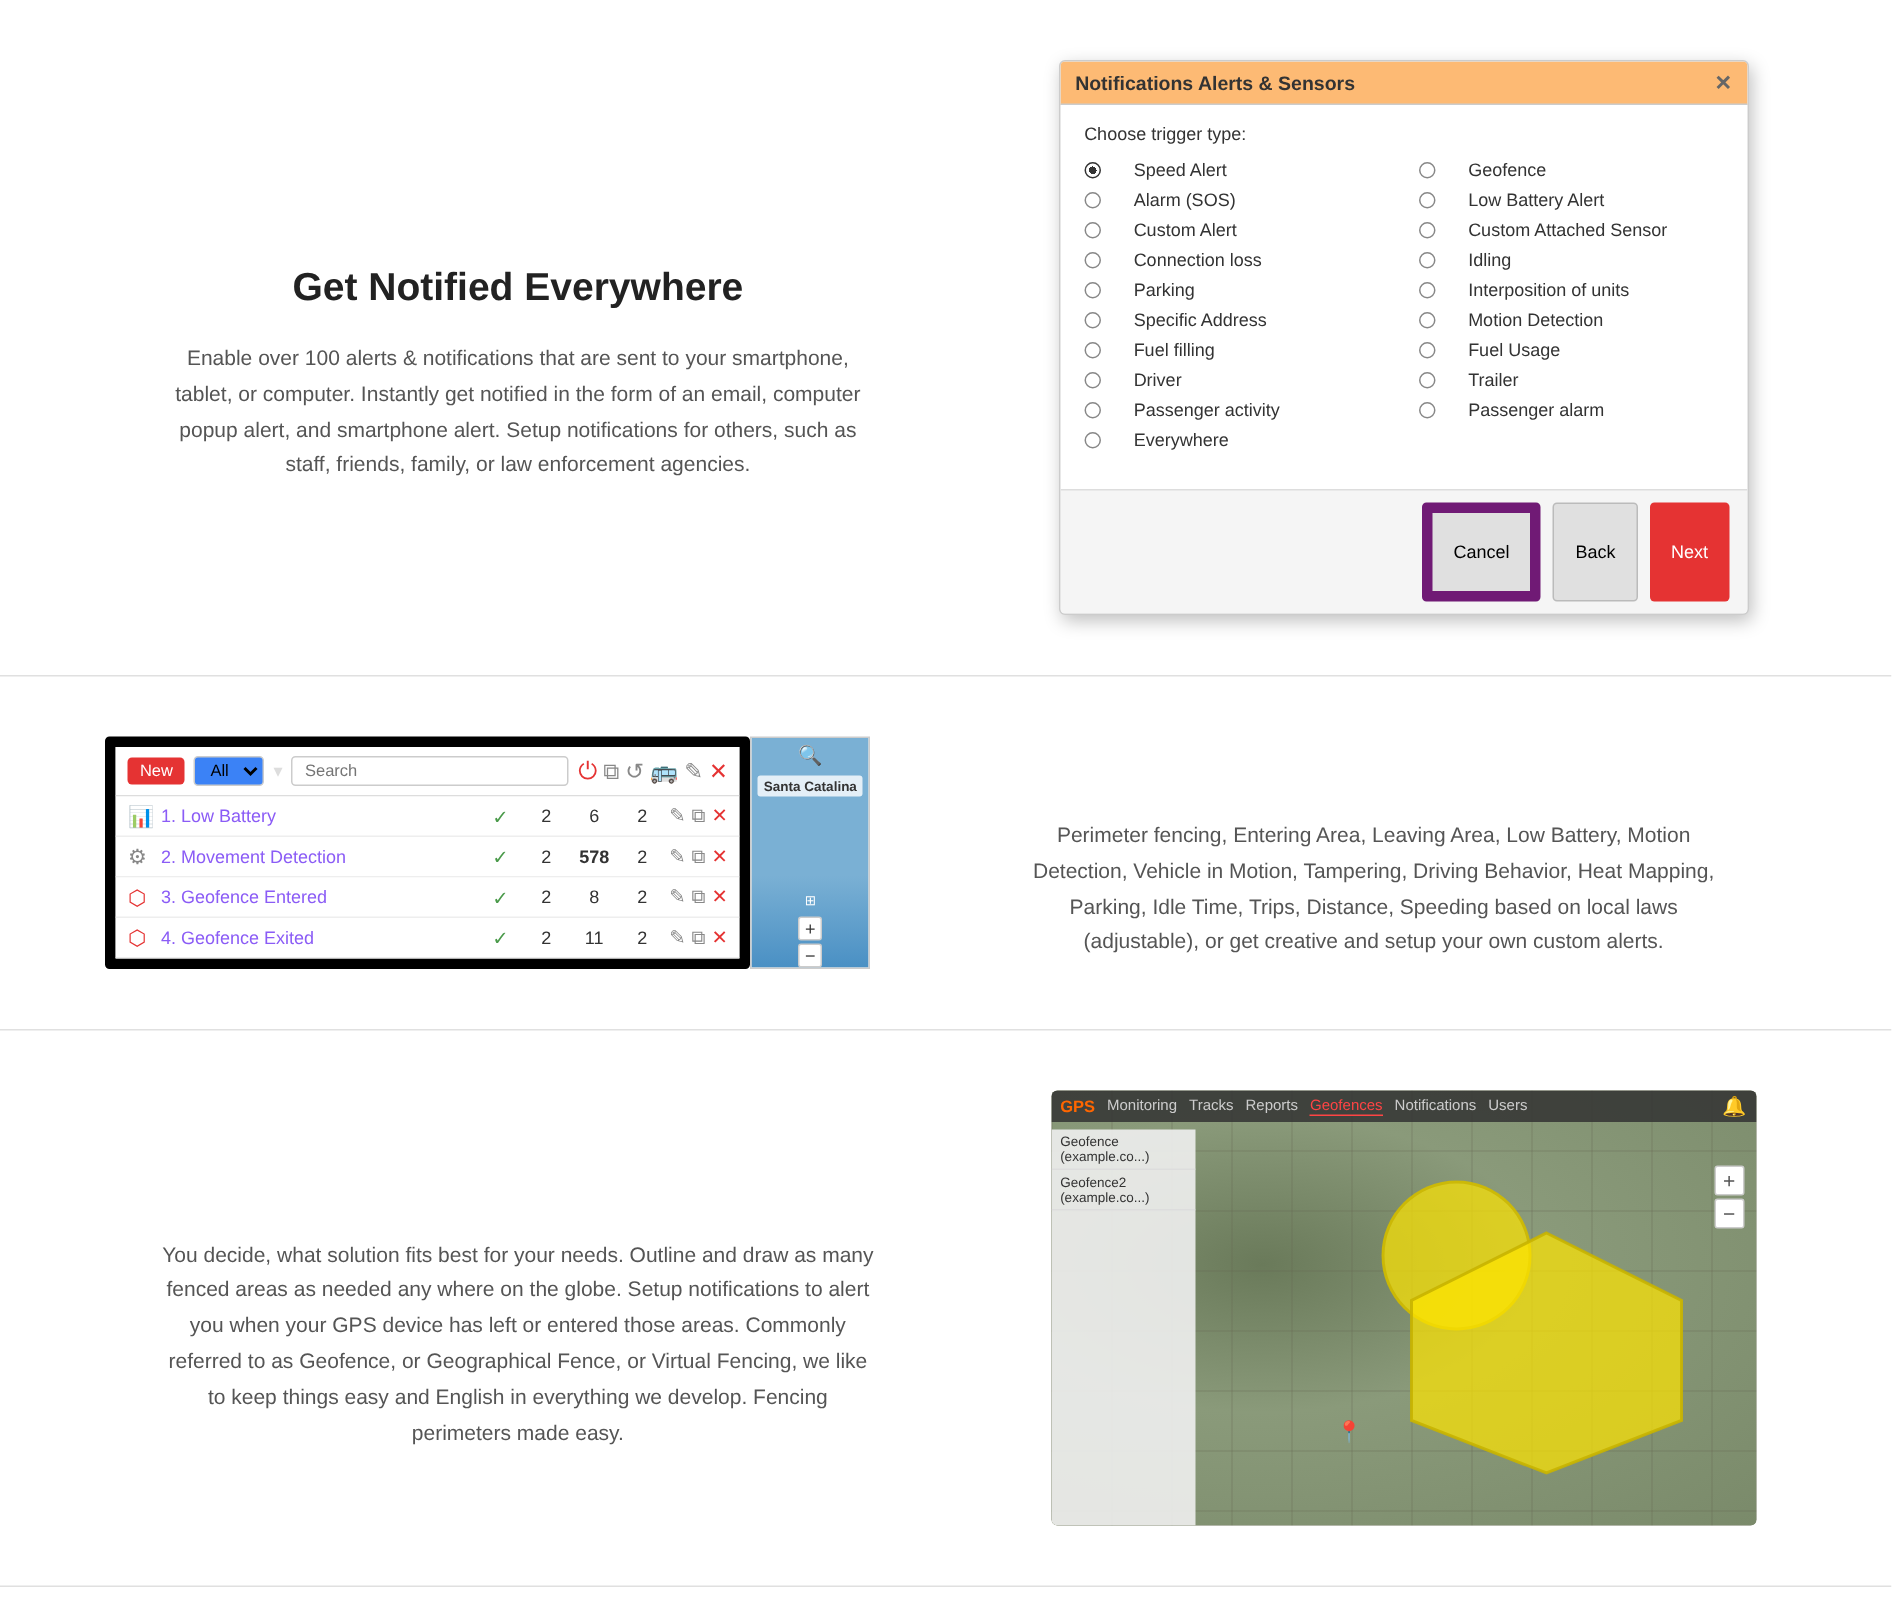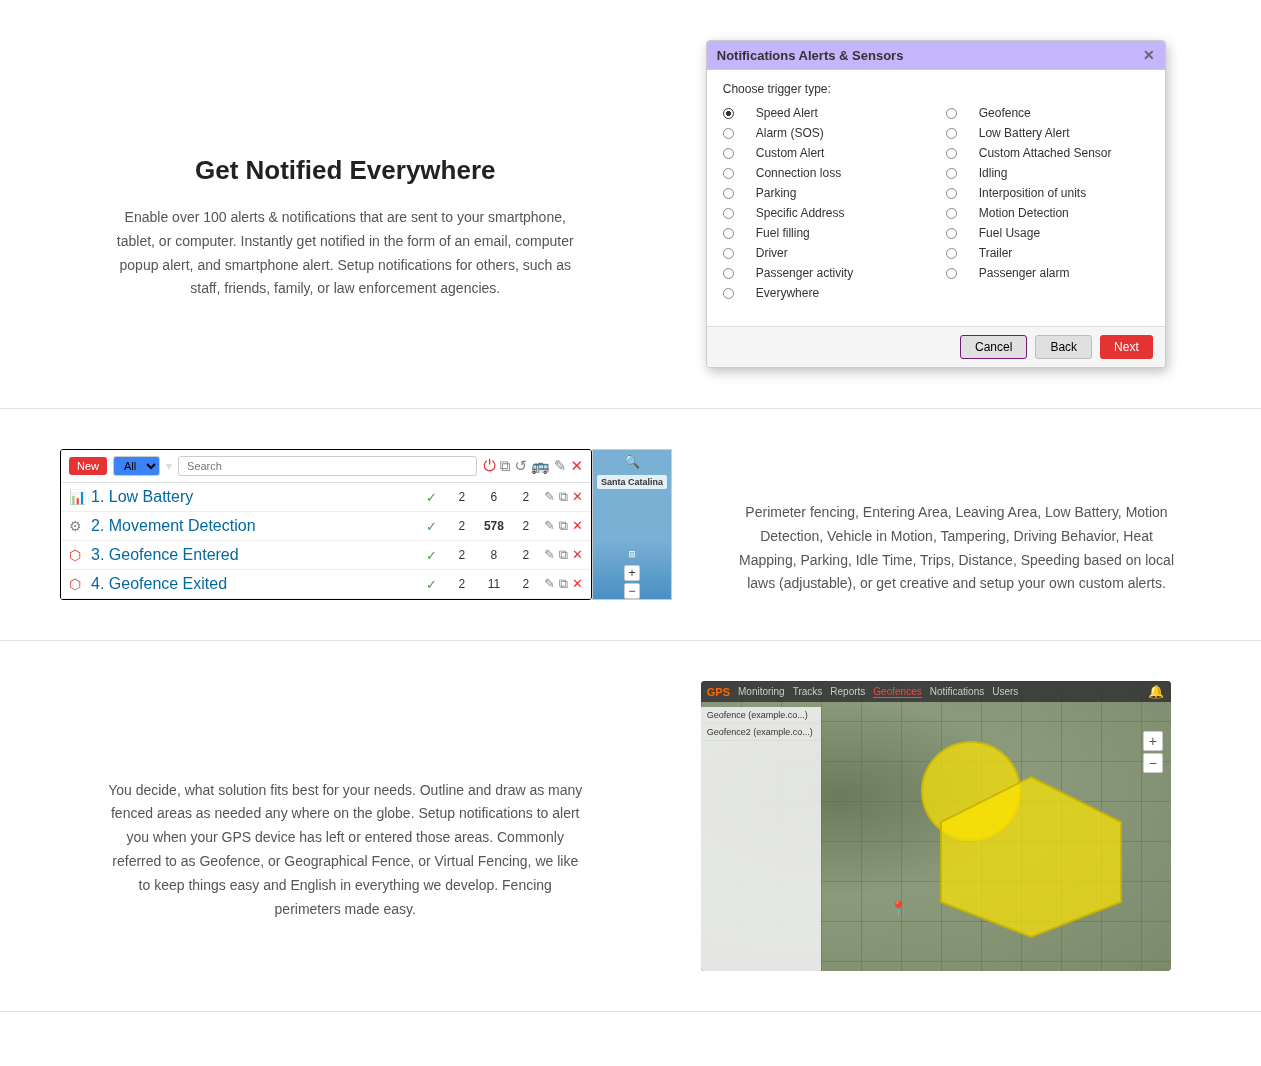--- a/index.html
+++ b/index.html
@@ -56,21 +56,21 @@
       width: 460px;
       background: #f5f5f5;
       border: 1px solid #ccc;
       border-radius: 4px;
       box-shadow: 2px 4px 12px rgba(0,0,0,0.25);
       font-size: 12px;
       overflow: hidden;
     }
 
     .dialog-title-bar {
-      background: #c4b5fd;
+      background: #fdba74;
       border-bottom: 1px solid #ccc;
       padding: 6px 10px;
       display: flex;
       justify-content: space-between;
       align-items: center;
       font-size: 13px;
       font-weight: bold;
       color: #333;
     }
 
@@ -123,23 +123,23 @@
     .dialog-footer {
       background: #f5f5f5;
       border-top: 1px solid #ddd;
       padding: 8px 12px;
       display: flex;
       justify-content: flex-end;
       gap: 8px;
     }
 
     .btn-cancel {
-      padding: 4px 14px;
+      padding: 19px 14px;
       background: #e0e0e0;
-      border: 1px solid #701a75;
+      border: 7px solid #701a75;
       border-radius: 3px;
       font-size: 12px;
       cursor: pointer;
       text-align: right;
     }
 
     .btn-back {
       padding: 4px 14px;
       background: #e0e0e0;
       border: 1px solid #bbb;
@@ -153,23 +153,23 @@
       background: #e53333;
       color: #fff;
       border: none;
       border-radius: 3px;
       font-size: 12px;
       cursor: pointer;
     }
 
     
     .alerts-mock {
-      width: 532px;
+      width: 430px;
       background: #f9f9f9;
-      border: 1px solid #000000;
+      border: 7px solid #000000;
       border-radius: 3px;
       font-size: 12px;
       overflow: hidden;
     }
 
     .alerts-toolbar {
       display: flex;
       align-items: center;
       padding: 6px 8px;
       gap: 6px;
@@ -225,22 +225,22 @@
     }
 
     .row-icon {
       width: 18px;
       font-size: 13px;
       color: #888;
     }
 
     .row-name {
       flex: 1;
-      font-size: 16px;
-      color: #0369a1;
+      font-size: 12px;
+      color: #8b5cf6;
     }
 
     .row-check {
       color: #4a4;
       font-size: 13px;
       width: 18px;
     }
 
     .row-num {
       width: 28px;
@@ -309,21 +309,21 @@
     .geo-toolbar-item.red {
       color: #ff4444;
       border-bottom: 1px solid #ff4444;
     }
 
     .geo-sidebar {
       position: absolute;
       left: 0;
       top: 26px;
       bottom: 0;
-      width: 120px;
+      width: 96px;
       background: rgba(240,240,240,0.9);
       font-size: 9px;
       overflow: hidden;
     }
 
     .geo-sidebar-item {
       padding: 3px 6px;
       border-bottom: 1px solid #ddd;
       font-size: 9px;
       color: #333;

